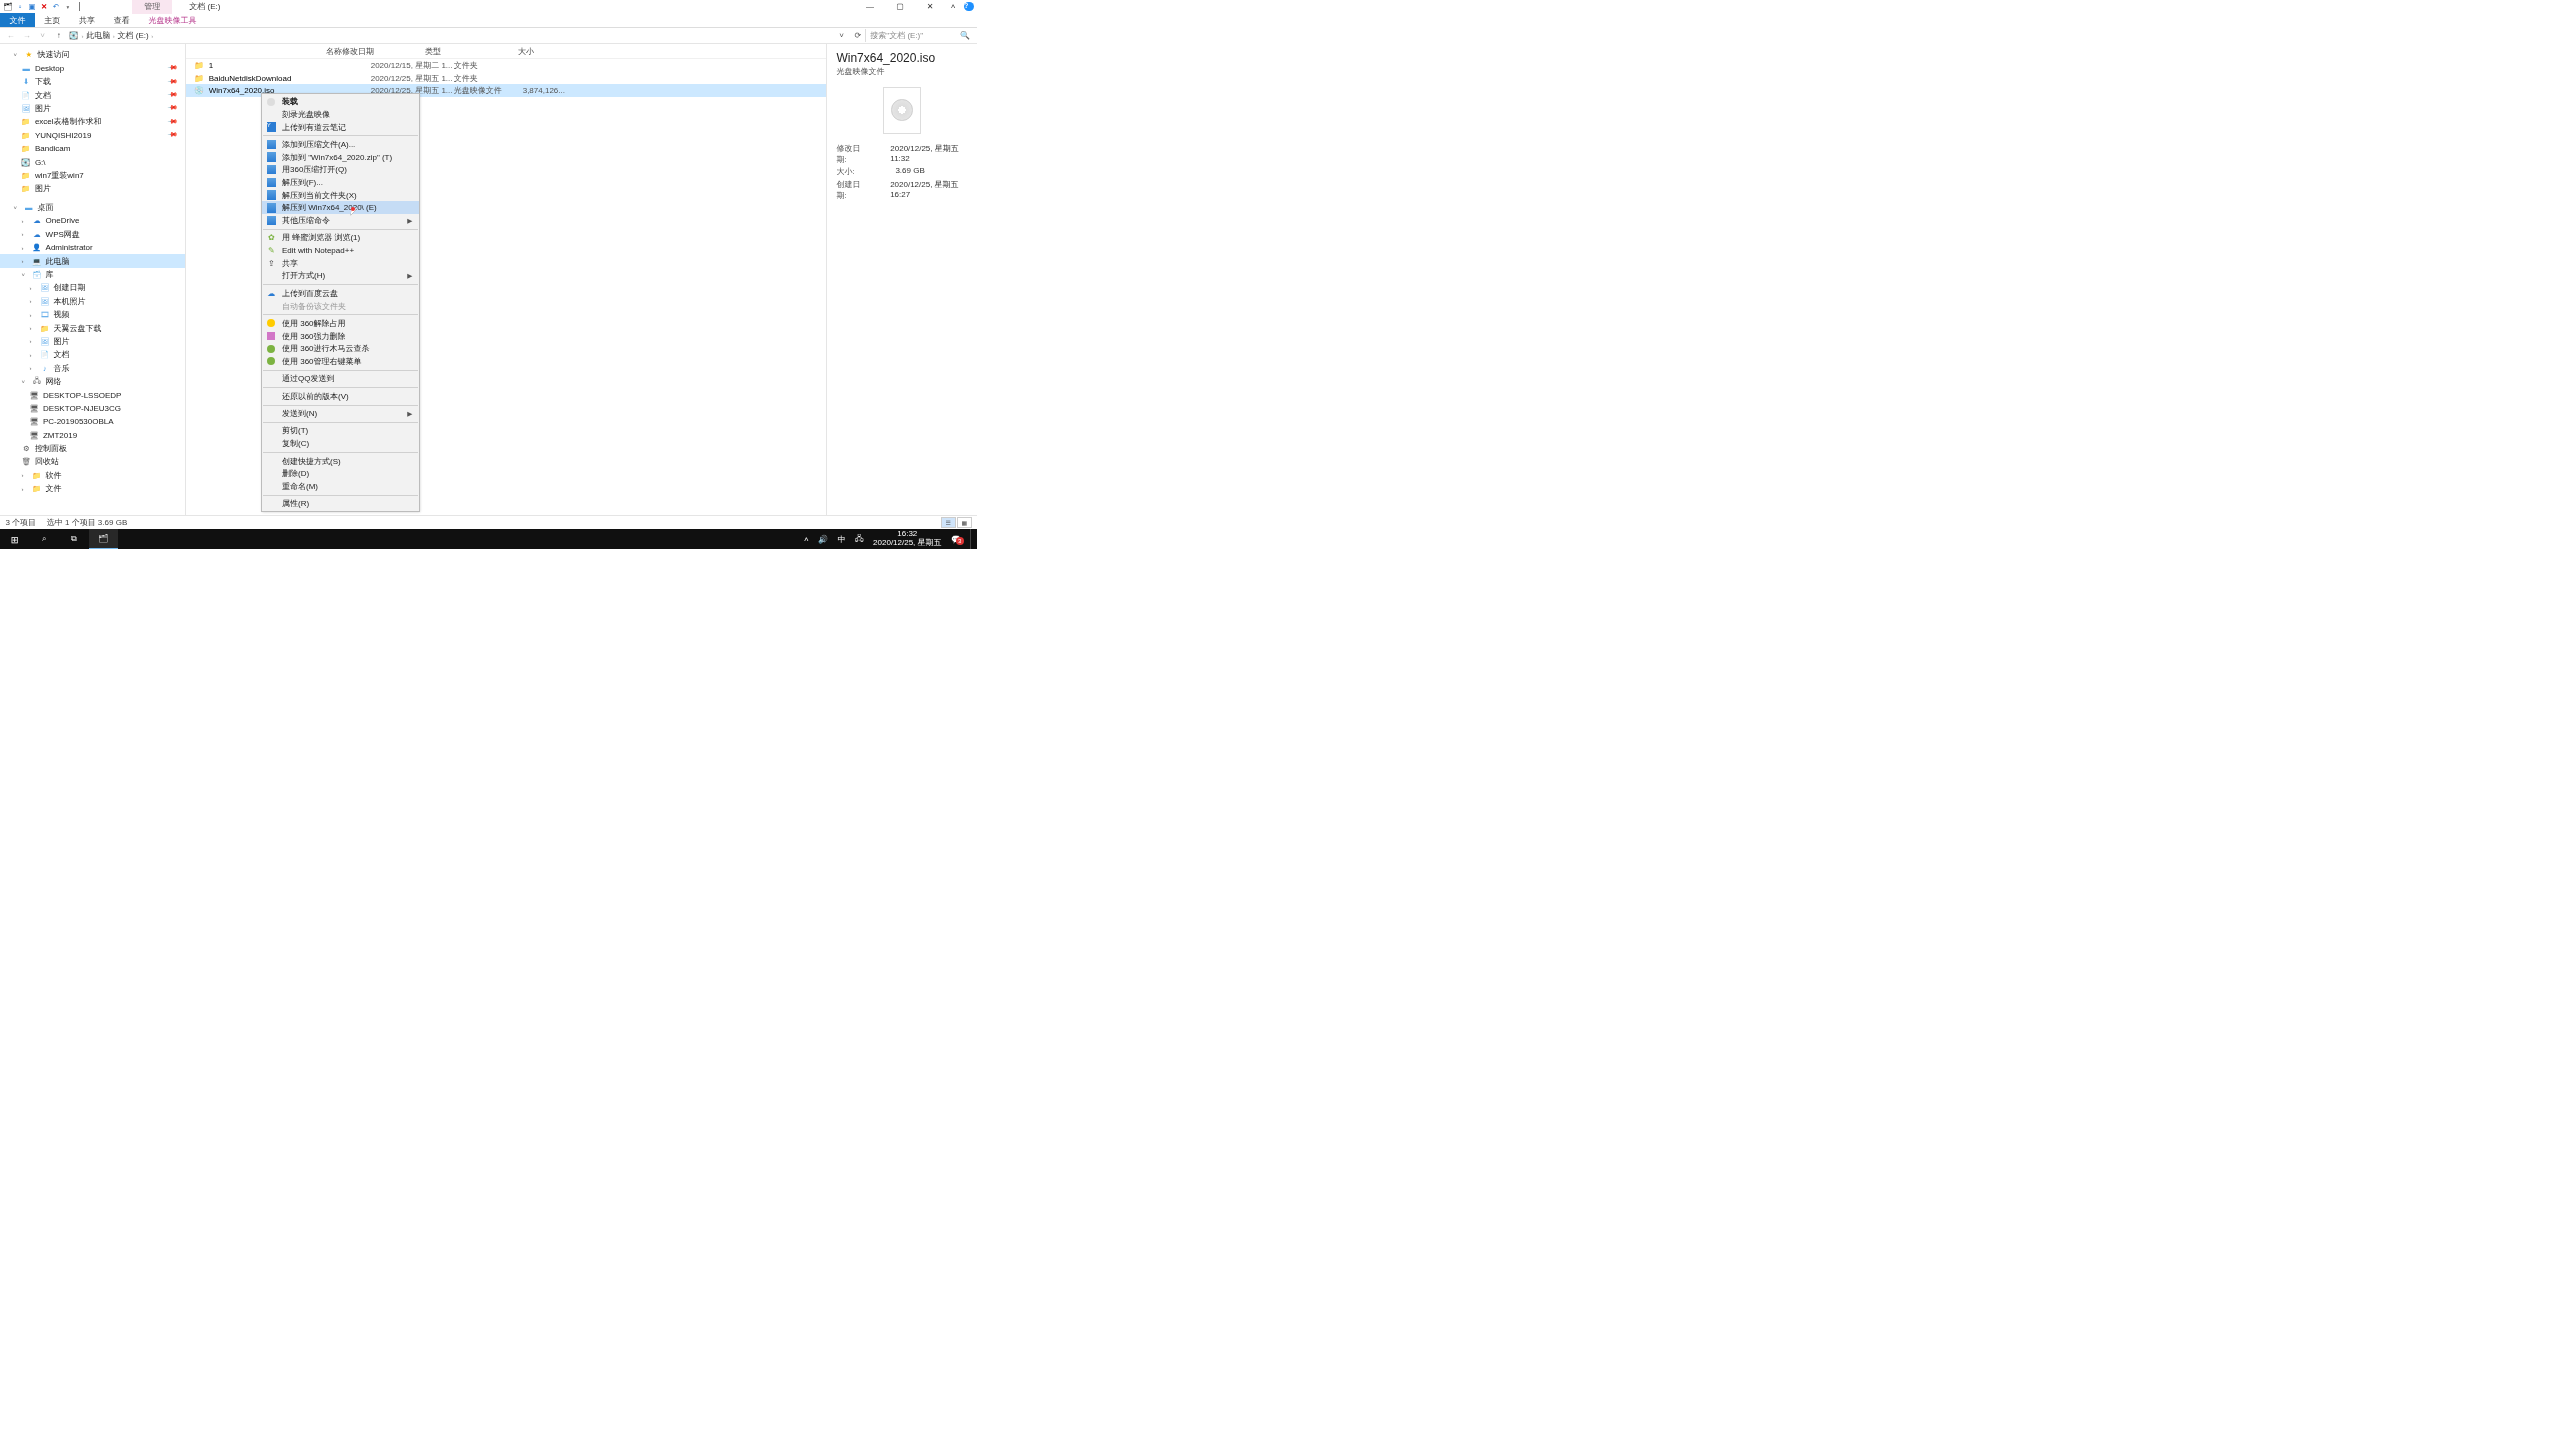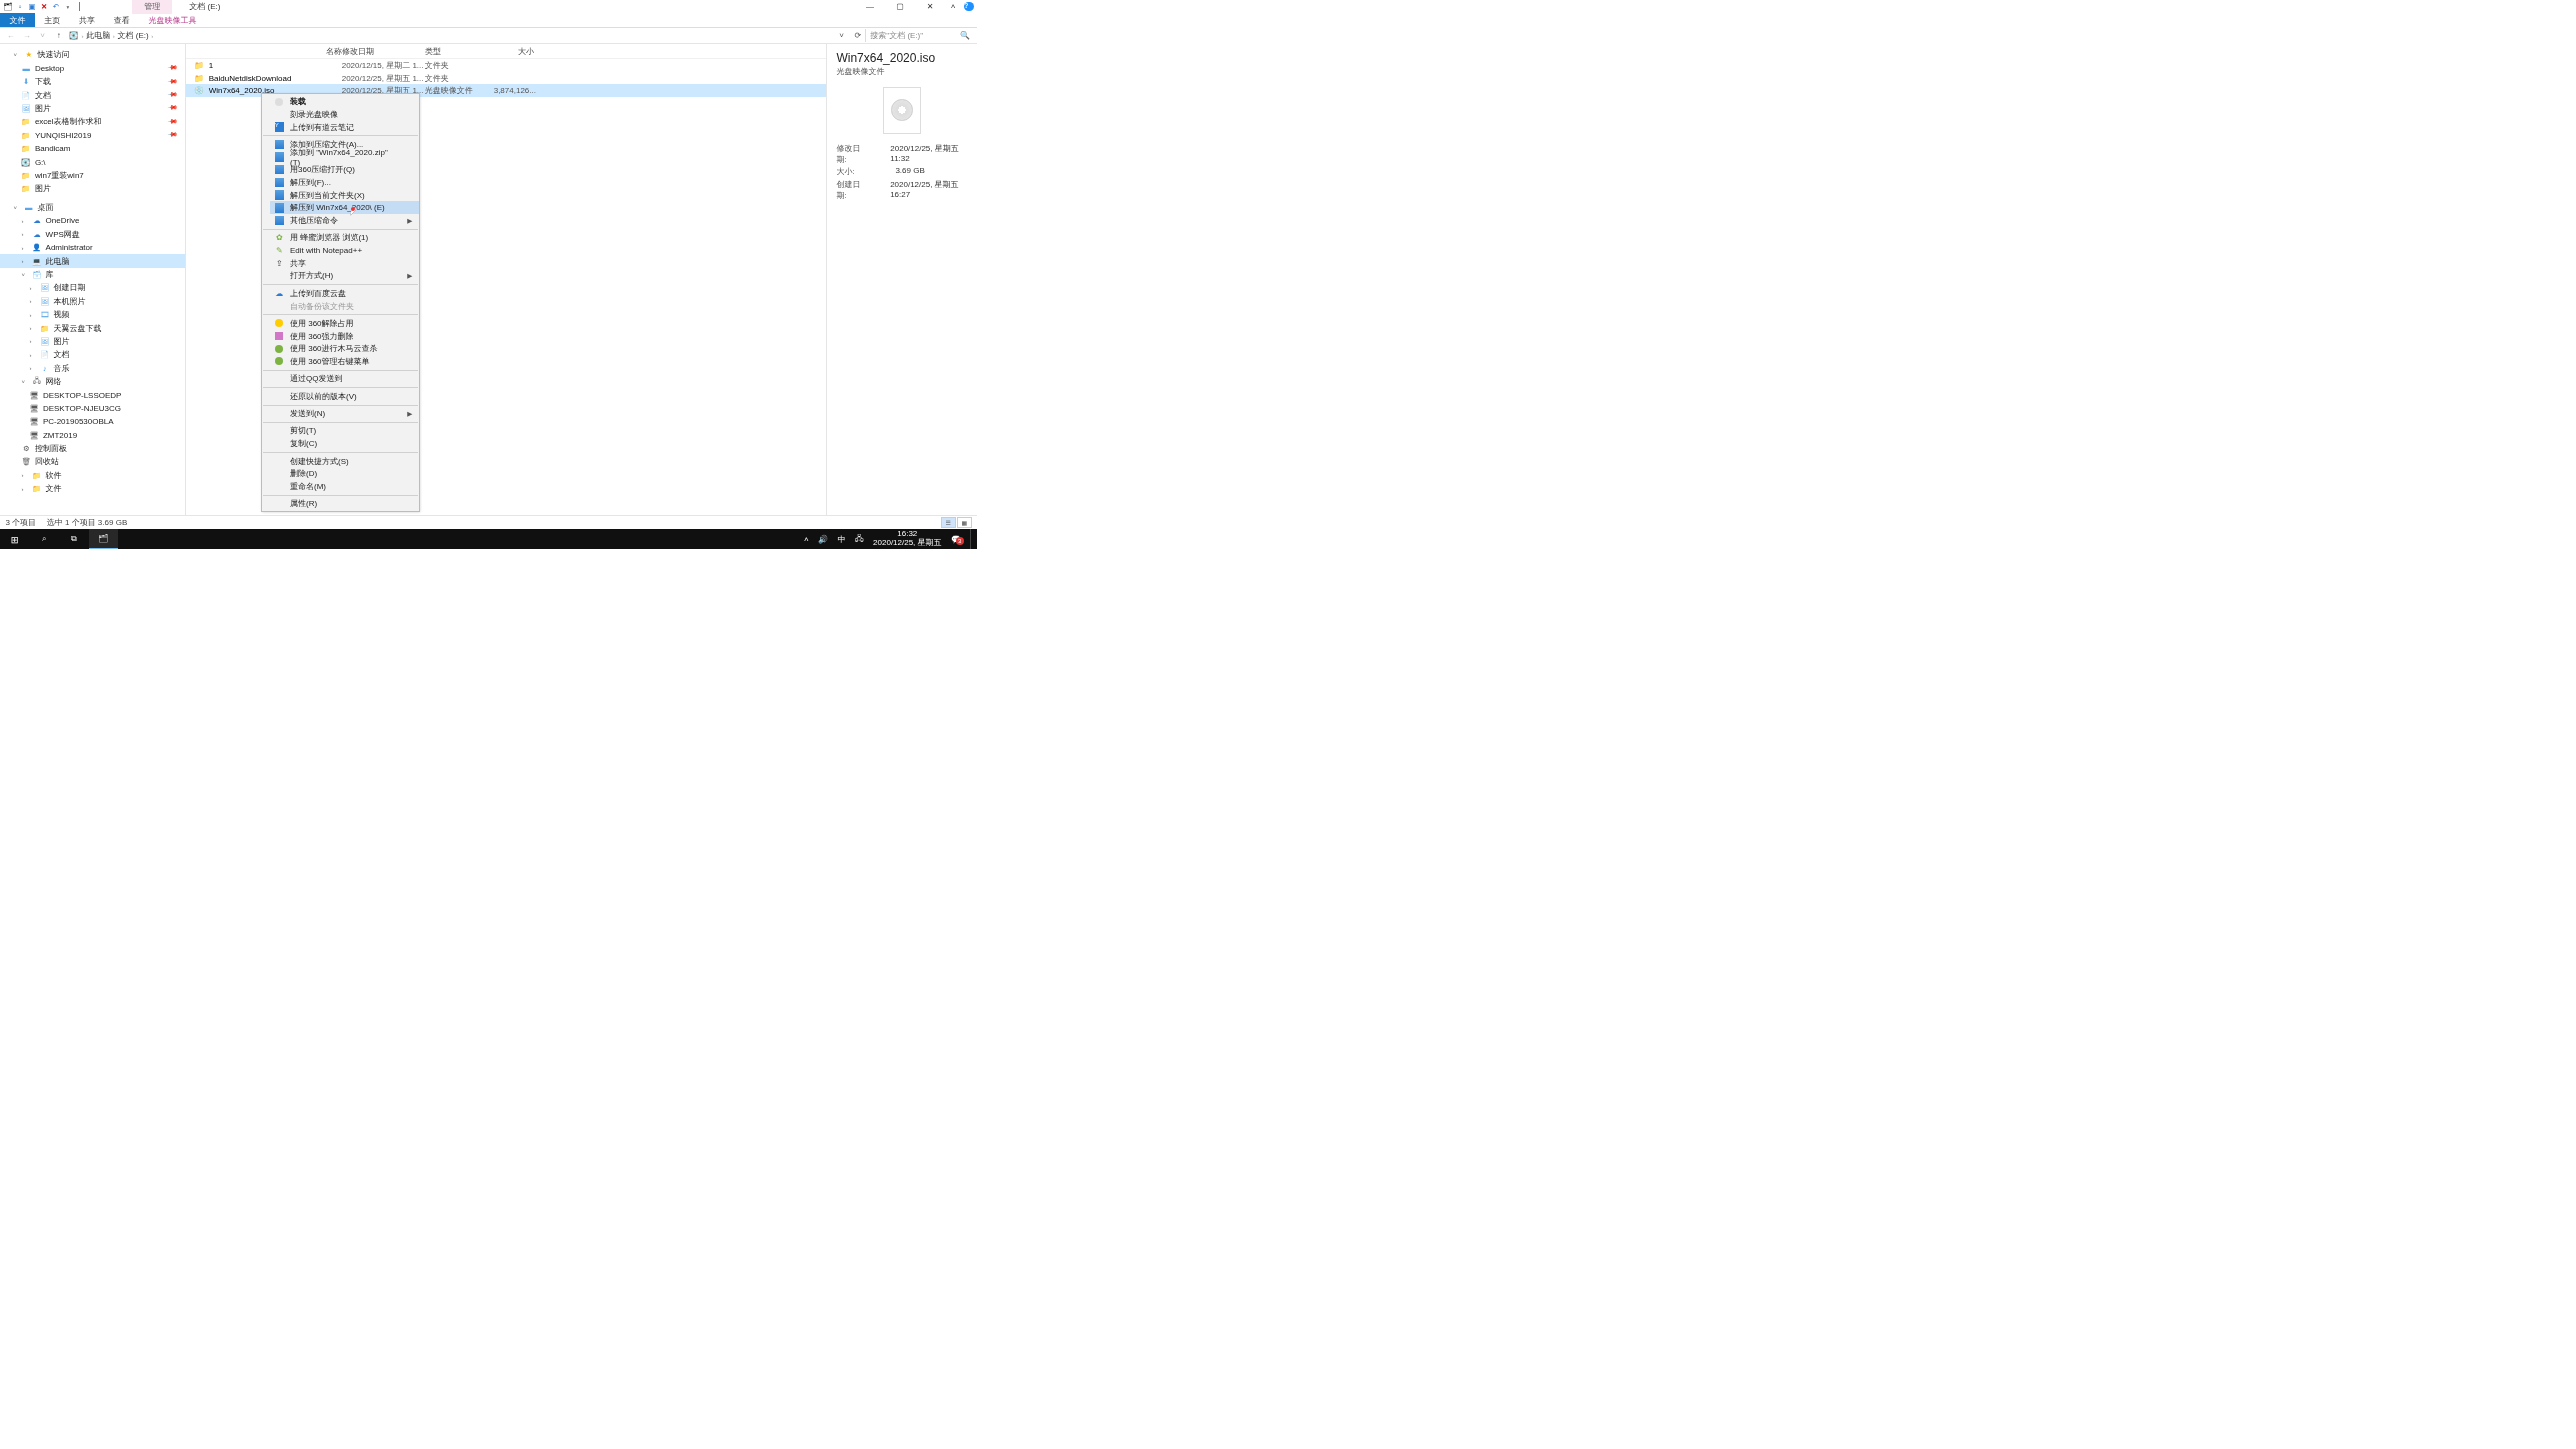--- a/index.html
+++ b/index.html
@@ -53,35 +53,35 @@
   .ic-pc{color:#5b5b5b;} .ic-lib{color:#6eb7e8;} .ic-vid{color:#59a7e8;} .ic-music{color:#59a7e8;}
   .ic-net{color:#5b5b5b;} .ic-mon{color:#5b5b5b;} .ic-panel{color:#5b5b5b;} .ic-bin{color:#5b5b5b;}
   .ic-drive{color:#888;}
 
   .content { flex: 1; position: relative; }
   .cols { height: 14.8px; display: flex; align-items: center; border-bottom: 0.7px solid #f0f0f0; color: #444; padding-left: 8px; }
   .col-name { width: 148px; text-align: right; } .col-date { width: 83px; } .col-type { width: 69px; } .col-size { width: 40px; text-align:right; }
   .row { height: 12.7px; display: flex; align-items: center; padding-left: 8px; }
   .row.sel { background: #cce8ff; }
   .row .ic { width: 10.7px; margin-right: 4px; }
-  .row .nm { width: 133px; } .row .dt { width: 83px; color:#555; } .row .tp { width: 69px; color:#555; } .row .sz { width: 40px; text-align:right; color:#555; }
+  .row .nm { width: 133px; } .row .dt { width: 83px; color:#555;margin-left:29px; } .row .tp { width: 69px; color:#555; } .row .sz { width: 40px; text-align:right; color:#555; }
   .ic-folder{ color:#f7c55c; } .ic-iso{ color:#bbb; }
 
   
   .preview { width: 151px; border-left: 0.7px solid #e5e5e5; padding: 6.7px 9.4px; }
   .preview h2 { font-size: 12px; font-weight: 400; color: #222; margin-bottom: 1.3px; }
   .preview .sub { color: #555; margin-bottom: 9.4px; }
   .preview .thumb { width:38px; height:47px; border:0.7px solid #ddd; margin: 4px auto 9.4px; display:flex; align-items:center; justify-content:center; }
   .preview .thumb .disc { width:21.5px; height:21.5px; border-radius:50%; background: radial-gradient(circle,#fff 25%, #ddd 26%, #e9e9e9 100%); border:0.7px solid #ccc;}
   .preview .meta { display:flex; gap: 23px; margin-bottom: 1.3px; }
   .preview .meta .k { color:#555; width:36px; } .preview .meta .v { color:#333; }
 
   
   .ctx { position: absolute; left: 261px; top: 93px; width: 159px; background: #f2f2f2; border: 0.7px solid #bcbcbc; box-shadow: 1.3px 1.3px 2.7px rgba(0,0,0,0.2); padding: 1.3px 0; }
-  .ctx .mi { height: 12.7px; display:flex; align-items:center; padding: 0 19px 0 20px; color:#222; position:relative;margin-left:8px; }
+  .ctx .mi { height: 12.7px; display:flex; align-items:center; padding: 0 19px 0 20px; color:#222; position:relative; }
   .ctx .mi.bold { font-weight: bold; }
   .ctx .mi.hov { background: #c5dcf5; }
   .ctx .mi.dis { color:#999; }
   .ctx .mi .mico { position:absolute; left:4px; width:10.7px; height:10.7px; display:flex; align-items:center; justify-content:center; font-size:7.4px; }
   .ctx .mi .arr { position:absolute; right:6.7px; font-size:6.7px; color:#555; }
   .ctx .sep { height:0.7px; background:#d0d0d0; margin: 2px 0.7px; }
   .m-disc{background:#ddd;border-radius:50%;width:8px;height:8px;}
   .m-ynote{background:#2b7cd3;color:#fff;width:9.4px;height:9.4px;font-size:6px;}
   .m-zip{background:linear-gradient(#5aa0e0,#2b7cd3);width:9.4px;height:9.4px;}
   .m-bee{color:#7cb342;}

